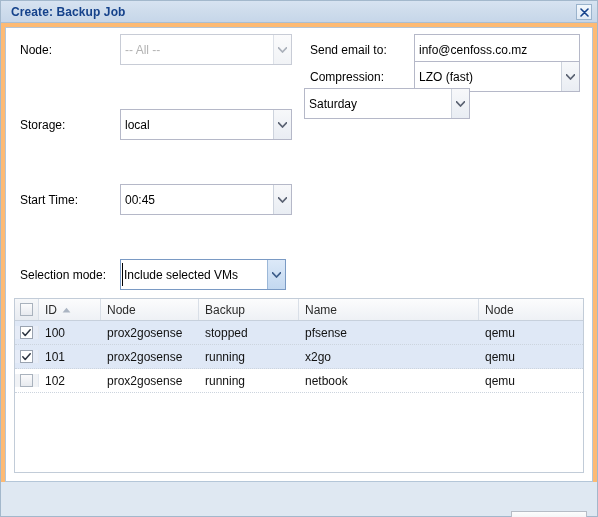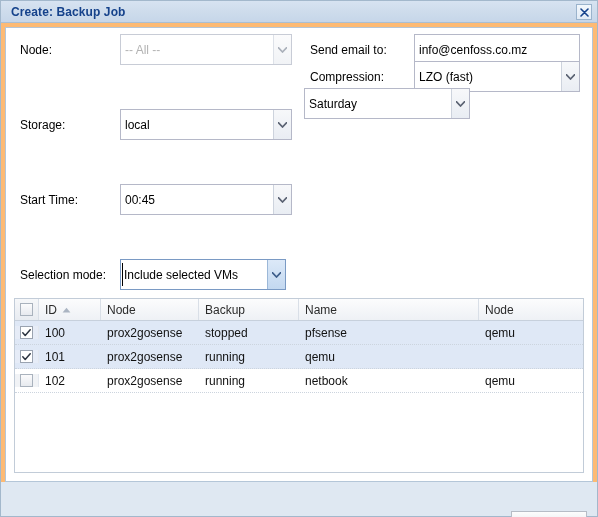--- a/index.html
+++ b/index.html
@@ -445,20 +445,21 @@
           <div class="cell check">
             <span class="cbox">
               <svg width="9" height="8" viewBox="0 0 9 8">
                   <path d="M0.8 3.8 L3.2 6.4 L8.2 0.8" stroke="#2c3440" stroke-width="1.5" fill="none" stroke-linecap="round" stroke-linejoin="round"></path>
                 </svg>
             </span>
           </div>
           <div class="cell c-id">101</div>
           <div class="cell c-node">prox2gosense</div>
           <div class="cell c-status">running</div>
+          <div class="cell c-name">x2go</div>
           <div class="cell c-type">qemu</div>
         </div>
 
         <div class="grow">
           <div class="cell check">
             <span class="cbox off"></span>
           </div>
           <div class="cell c-id">102</div>
           <div class="cell c-node">prox2gosense</div>
           <div class="cell c-status">running</div>

